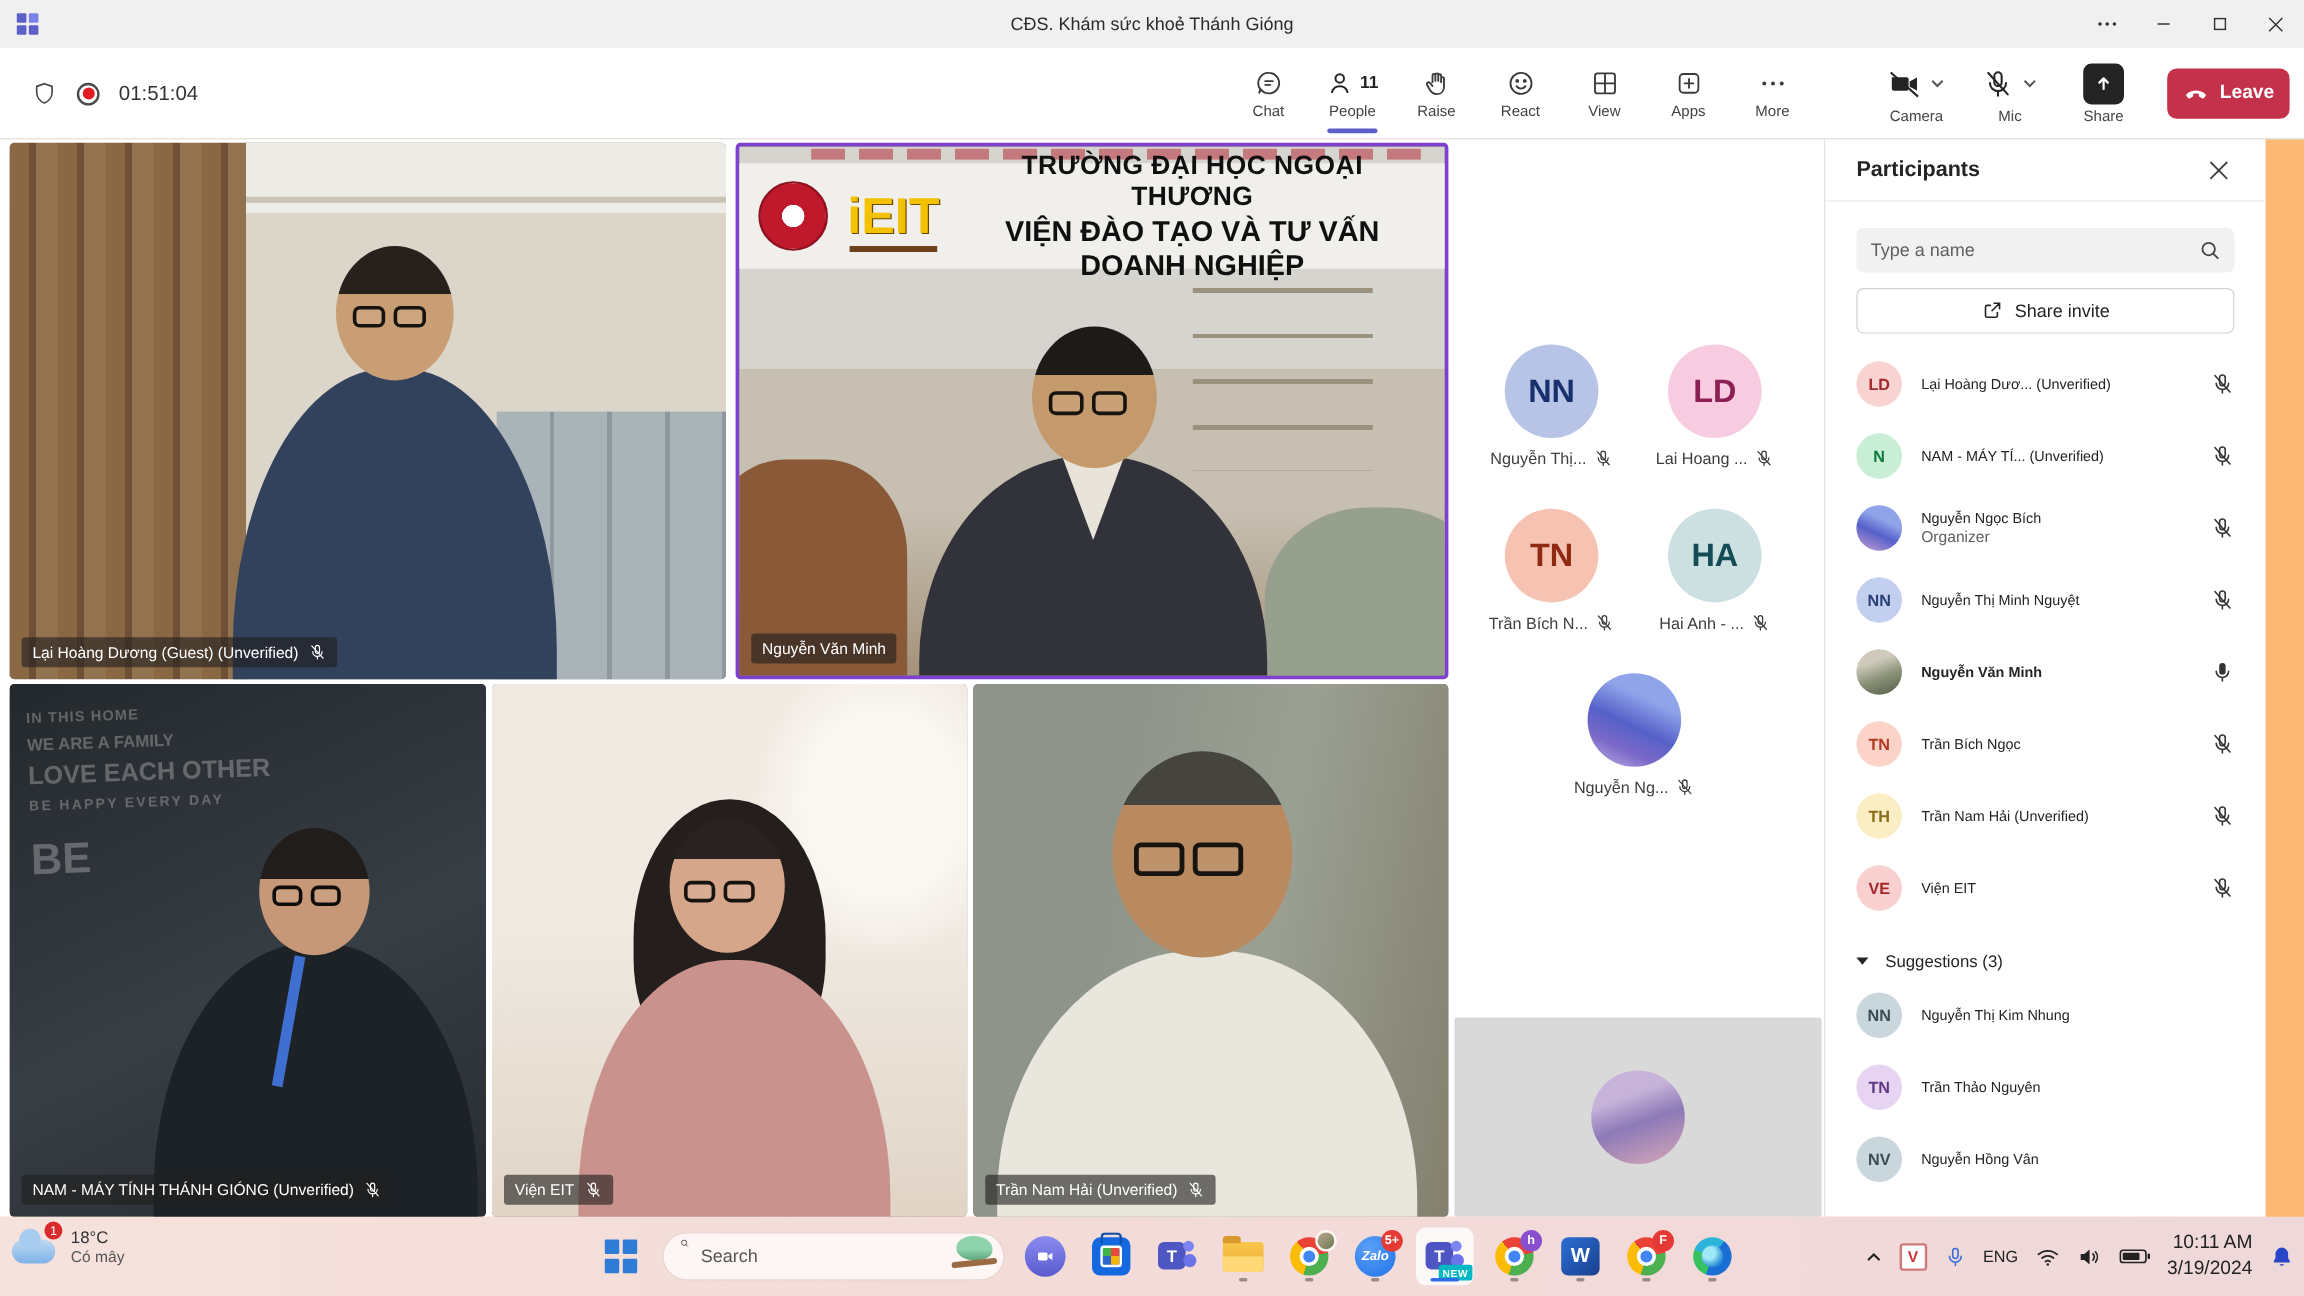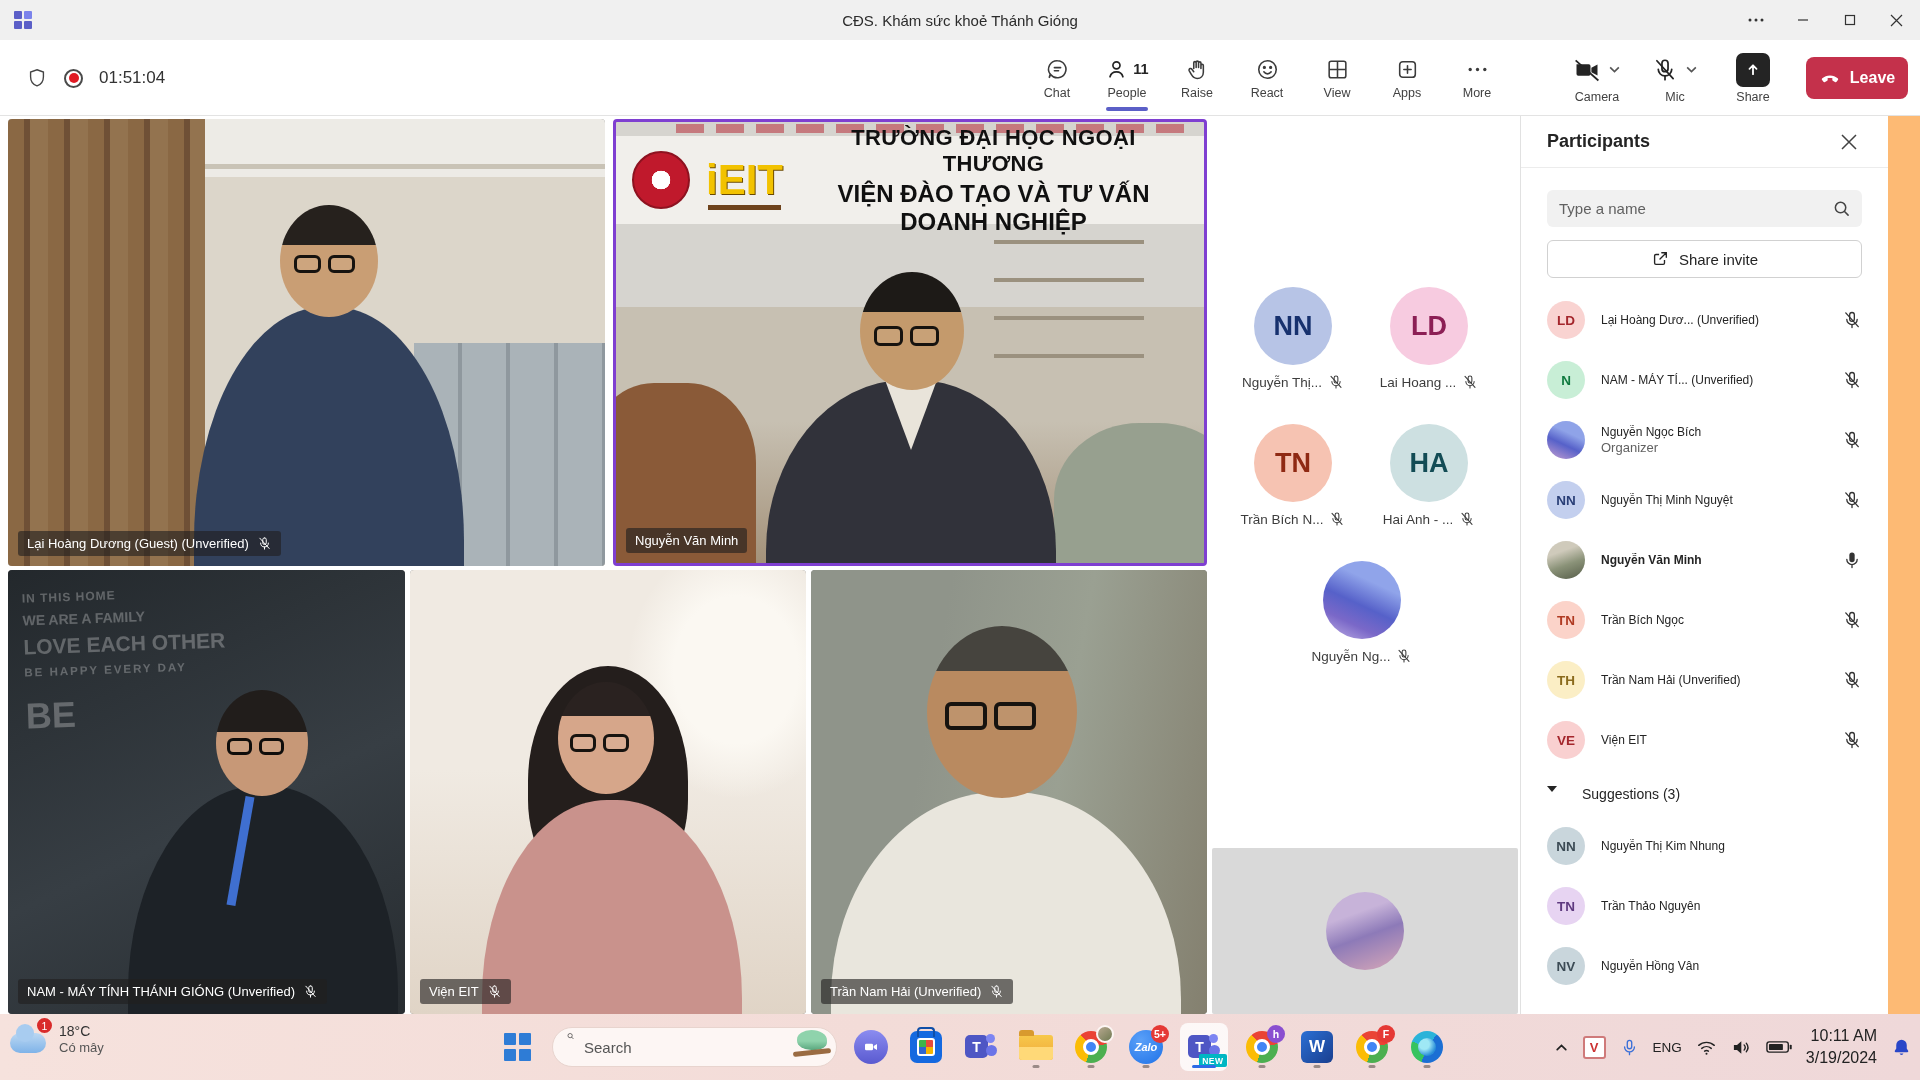--- a/index.html
+++ b/index.html
@@ -141,21 +141,21 @@
 .p-item{height:60px;display:flex;align-items:center;gap:16px;cursor:pointer}
 .p-av{width:38px;height:38px;border-radius:50%;display:flex;align-items:center;justify-content:center;font-size:13.5px;font-weight:bold;flex-shrink:0;position:relative}
 .p-av.photo-a{background:linear-gradient(205deg,#8fa3e8 0 35%,#5661c9 60%,#c8a0d0 100%)}
 .p-av.photo-b{background:linear-gradient(160deg,#cfcabb 0 30%,#8a9278 60%,#555c48 100%)}
 .p-name{font-size:12px;color:#242424;flex:1;white-space:nowrap;overflow:hidden}
 .p-name.bold{font-weight:bold}
 .p-text{flex:1;display:flex;flex-direction:column;gap:1px;overflow:hidden}
 .p-text .p-name{flex:none}
 .p-role{font-size:13px;color:#616161}
 .p-item .mic-ind{width:20px;height:20px;color:#333;flex-shrink:0}
-.sugg-head{margin-top:16px;height:30px;display:flex;gap:25px;font-size:14px;color:#242424;cursor:pointer}
+.sugg-head{margin-top:16px;height:30px;display:flex;align-items:center;gap:14px;font-size:14px;color:#242424;cursor:pointer}
 .tri{width:0;height:0;border-left:5px solid transparent;border-right:5px solid transparent;border-top:6px solid #242424}
 
 
 .taskbar{position:absolute;top:1014px;left:0;right:0;height:66px;background:linear-gradient(90deg,#f6e2dd 0%,#f3dcd8 45%,#efd8d9 100%);z-index:40}
 .weather{position:absolute;left:10px;top:9px;display:flex;align-items:center;gap:9px;cursor:pointer}
 .w-icon{position:relative;width:40px;height:32px}
 .w-cloud{position:absolute;left:0;bottom:2px;width:36px;height:20px;background:linear-gradient(180deg,#bcd8f2,#7fb3e8);border-radius:12px}
 .w-cloud::before{content:"";position:absolute;left:6px;top:-9px;width:18px;height:18px;background:#a8ccf0;border-radius:50%}
 .w-badge{position:absolute;top:-7px;right:-4px;background:#d92b2b;color:#fff;font-size:10.5px;min-width:19px;height:19px;border-radius:50%;display:flex;align-items:center;justify-content:center;border:2px solid #f6e2dd}
 .w-temp{font-size:14px;color:#333}

